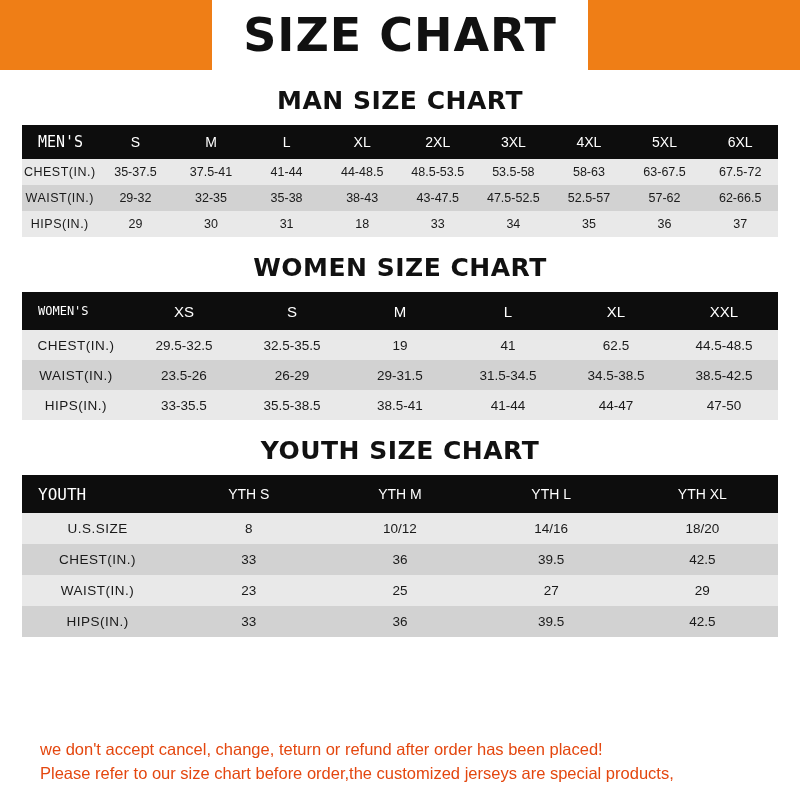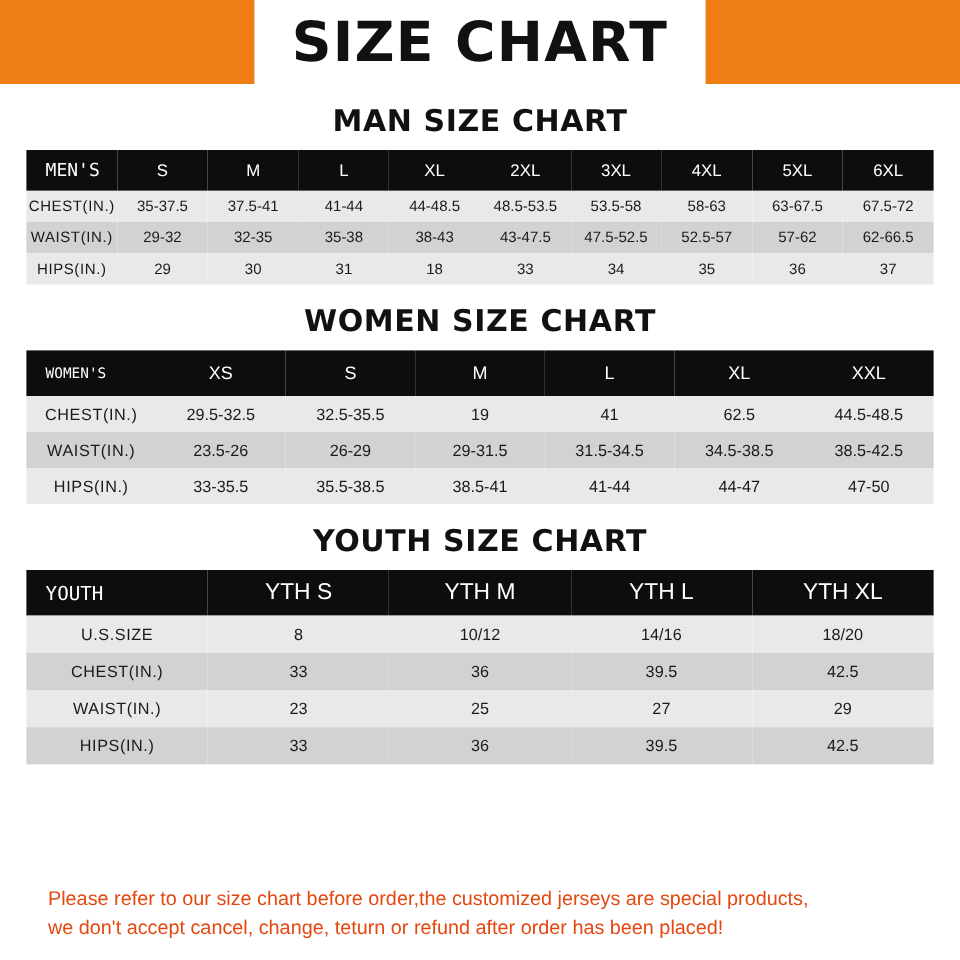--- a/index.html
+++ b/index.html
@@ -107,21 +107,21 @@
     letter-spacing: 0.5px;
     text-align: center;
   }
 
   
   #women-table th, #women-table td { font-size: 13.5px; height: 30px; }
   #women-table thead th { font-size: 15px; height: 38px; }
   #women-table thead th.head-label { font-size: 12px; }
 
   #youth-table th, #youth-table td { font-size: 13.5px; height: 31px; }
-  #youth-table thead th { font-size: 19px; height: 38px; }
+  #youth-table thead th { font-size: 14px; height: 38px; }
   #youth-table thead th.head-label { font-size: 16px; }
 
   
   .footer {
     margin-top: auto;
     padding: 12px 18px 14px 18px;
     color: #e4470f;
     font-size: 16.5px;
     line-height: 1.45;
     text-align: left;
@@ -279,18 +279,18 @@
           <td class="row-label">HIPS(IN.)</td>
           <td>33</td>
           <td>36</td>
           <td>39.5</td>
           <td>42.5</td>
         </tr>
       </tbody>
     </table>
 
     <div class="footer">
+      <div>we don't accept cancel, change, teturn or refund after order has been placed!</div>
       <div>Please refer to our size chart before order,the customized jerseys are special products,</div>
-      <div>we don't accept cancel, change, teturn or refund after order has been placed!</div>
     </div>
 
   </div>
 </div>
 
 </body></html>

